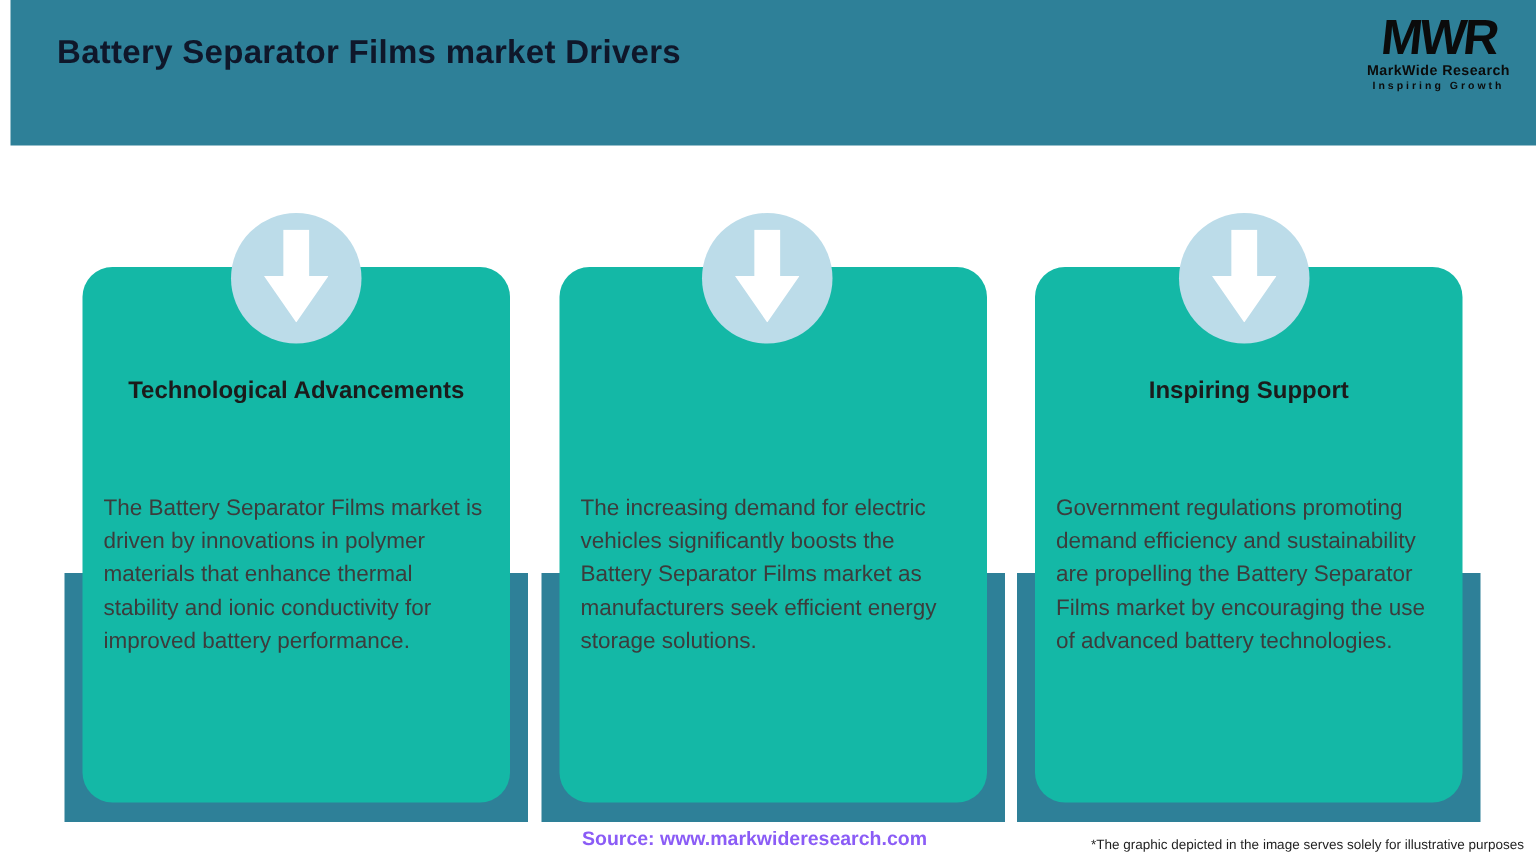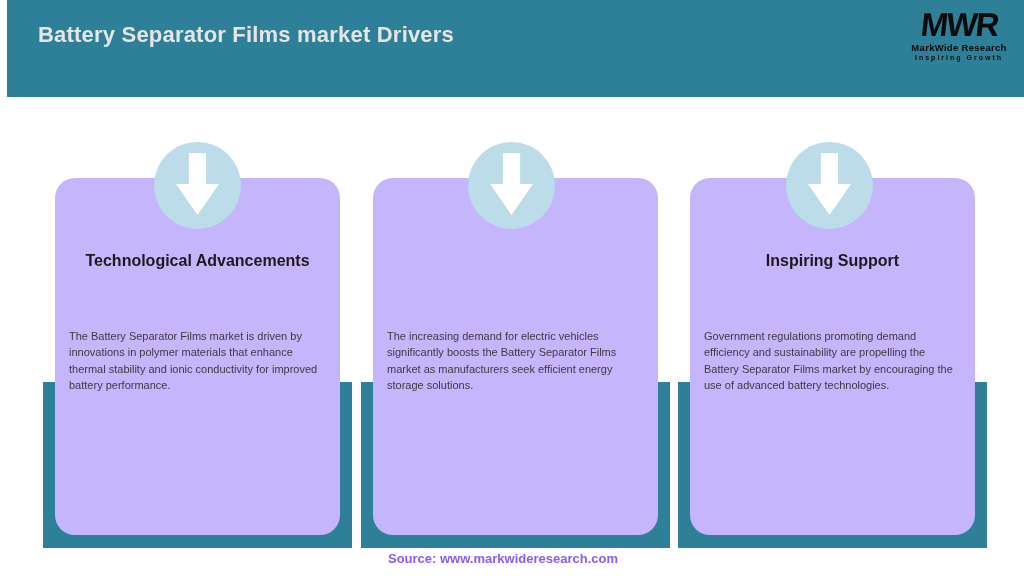--- a/index.html
+++ b/index.html
@@ -8,59 +8,59 @@
     position:relative;width:1024px;height:576px;overflow:hidden;
     background:#ffffff;font-family:"Liberation Sans",sans-serif;
   }
   
   .header{
     position:absolute;left:7px;top:0;width:1017px;height:97px;
     background:#2E8098;
   }
   .header-title{
     position:absolute;left:31px;top:22px;
-    color:#e5e5e5;font-size:22px;font-weight:bold;letter-spacing:0.2px;
+    color:#0f172a;font-size:22px;font-weight:bold;letter-spacing:0.2px;
   }
   
   .logo{
     position:absolute;right:10px;top:8px;width:110px;text-align:center;color:#0b0b0b;
   }
   .logo-monogram{
     font-size:33px;font-weight:900;letter-spacing:-2px;line-height:1;
     transform:skewX(-6deg);display:inline-block;
   }
   .logo-name{font-size:9.5px;font-weight:bold;letter-spacing:0.3px;margin-top:1px;}
   .logo-tagline{font-size:7px;font-weight:bold;letter-spacing:2px;margin-top:1px;}
   
   .backing{
     position:absolute;top:382px;height:166px;width:309px;
     background:#2E8098;z-index:1;
   }
   .backing.b0{left:43px;} .backing.b1{left:361px;} .backing.b2{left:678px;}
   .card{
     position:absolute;top:178px;width:285px;height:357px;
-    background:#c4b5fd;border-radius:20px;z-index:2;
+    background:#14b8a6;border-radius:20px;z-index:2;
   }
   .card.c0{left:55px;} .card.c1{left:373px;} .card.c2{left:690px;}
   .circle{
     position:absolute;top:142px;width:87px;height:87px;border-radius:50%;
     background:#BCDCE9;z-index:3;
   }
   .circle.i0{left:154px;} .circle.i1{left:468px;} .circle.i2{left:786px;}
   .arrow-down{
     position:absolute;left:22px;top:11px;width:43px;height:62px;background:#ffffff;
     clip-path:polygon(30% 0,70% 0,70% 50%,100% 50%,50% 100%,0 50%,30% 50%);
   }
   .card-title{
     position:absolute;top:72px;left:0;right:0;margin:0 auto;max-width:240px;
     text-align:center;color:#1b1b1b;font-size:16px;font-weight:bold;line-height:1.35;
   }
   .card-body{
     position:absolute;top:150px;left:14px;right:15px;
-    color:#3c3c3c;font-size:11px;line-height:1.48;text-align:left;
+    color:#3c3c3c;font-size:15px;line-height:1.48;text-align:left;
   }
   
   .source{
     position:absolute;left:328px;top:551px;width:350px;text-align:center;
     color:#8b5cf6;font-size:13px;font-weight:bold;
   }
   .disclaimer{
     position:absolute;left:700px;top:558px;width:316px;text-align:right;
     color:#1f1f1f;font-size:9px;
   }
@@ -100,14 +100,15 @@
 
   <div class="card c2">
     <div class="card-title">Inspiring Support</div>
     <div class="card-body">Government regulations promoting demand efficiency and sustainability are propelling the Battery Separator Films market by encouraging the use of advanced battery technologies.</div>
   </div>
   <div class="circle i2">
     <div class="arrow-down"></div>
   </div>
 
   <div class="source">Source: www.markwideresearch.com</div>
+  <div class="disclaimer">*The graphic depicted in the image serves solely for illustrative purposes</div>
 
 </div>
 
 </body></html>

